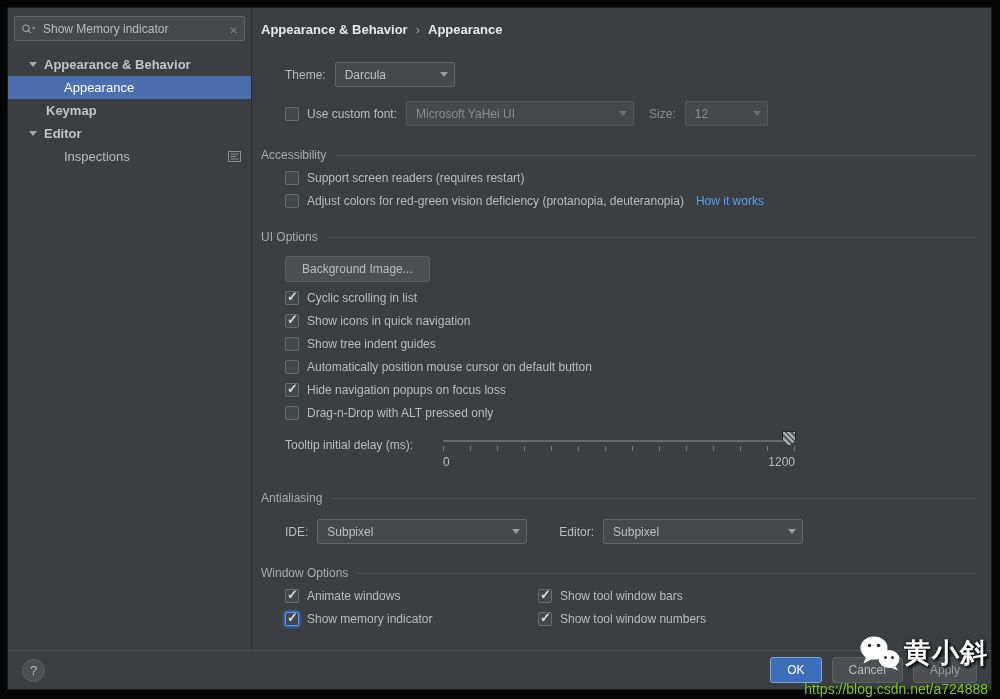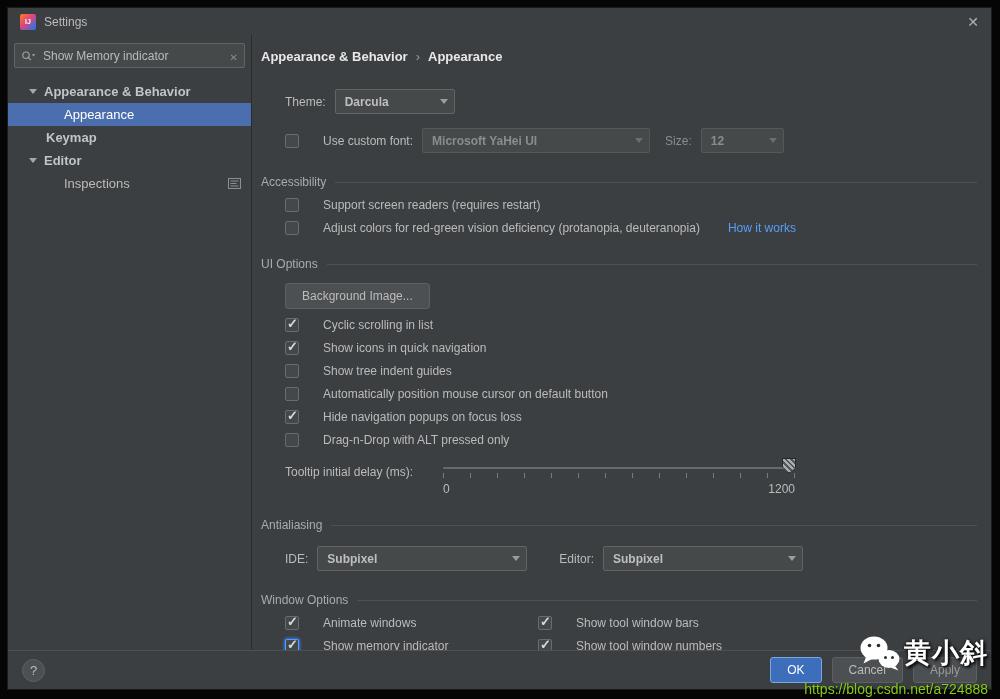--- a/index.html
+++ b/index.html
@@ -45,34 +45,34 @@
 
   .indent { margin-left:24px; }
 
   .frow { display:flex; align-items:center; gap:9px; }
   .theme-row { margin-top:25px; }
   .font-row { margin-top:14px; }
 
   
   .combo { height:25px; background:#45494a; border:1px solid #646464; border-radius:2px;
            display:flex; align-items:center; padding:0 0 0 9px; color:#bfbfbf; font-size:12px; cursor:pointer; }
-  .combo-val { flex:1; overflow:hidden; white-space:nowrap;font-weight:bold; }
+  .combo-val { flex:1; overflow:hidden; white-space:nowrap; }
   .combo-arrow { width:20px; align-self:stretch; display:flex; align-items:center; justify-content:center; }
   .combo-arrow::before { content:""; width:0; height:0; border-left:4px solid transparent; border-right:4px solid transparent;
                          border-top:5px solid #9a9da0; }
   .combo.dis { color:#8a8d90; border-color:#555859; cursor:default; }
   .combo.dis .combo-arrow::before { border-top-color:#6b6e70; }
   .w120 { width:120px; } .w228 { width:228px; } .w78 { width:83px; } .w210 { width:210px; } .w200 { width:200px; }
 
   
   .section-h { display:flex; align-items:center; gap:9px; color:#a9abad; margin-top:22px;text-align:right; }
   .section-h .hline { flex:1; height:1px; background:#515151; }
 
   
-  .cbrow { display:flex; align-items:center; gap:24px; margin-top:9px; cursor:pointer; }
+  .cbrow { display:flex; align-items:center; gap:8px; margin-top:9px; cursor:pointer; }
   .cb { width:14px; height:14px; flex:0 0 14px; background:#43494a; border:1px solid #6b6b6b; border-radius:2px;
         position:relative; }
   .cb.on::after { content:"\2713"; position:absolute; left:1px; top:-3px; color:#d6d9da; font-size:13px; font-weight:bold; }
   .cb.focus { border-color:#4c9fff; box-shadow:0 0 3px 1px rgba(62,128,255,.85); }
   .cbl { color:#bbbbbb; }
 
   .link { color:#589df6; cursor:pointer; margin-left:4px; }
 
   
   .btn { height:26px; padding:0 16px; background:#4c5052; border:1px solid #5e6060; border-radius:3px;
@@ -110,25 +110,20 @@
   .wm-name { font-size:27px; font-weight:bold; color:#ffffff;
              text-shadow:0 0 3px #000, 2px 2px 3px rgba(0,0,0,.9); letter-spacing:1px; }
   .wm-url { font-size:14px; color:#84cc16; text-shadow:1px 1px 2px #000; margin-top:10px; }
 </style>
 </head>
 <body>
 
 <div class="screen">
   <div class="dialog">
 
-    <div class="titlebar">
-      <div class="ij-logo">IJ</div>
-      <span class="title">Settings</span>
-      <span class="close">✕</span>
-    </div>
 
     <div class="dialog-body">
 
       <div class="sidebar">
         <div class="search">
           <svg width="15" height="12" viewBox="0 0 15 12">
             <circle cx="5" cy="5.2" r="3.2" fill="none" stroke="#9da0a3" stroke-width="1.2"></circle>
             <line x1="7.4" y1="7.6" x2="10" y2="10.2" stroke="#9da0a3" stroke-width="1.2"></line>
             <path d="M10.8 4.2 l3.6 0 l-1.8 2.4 z" fill="#9da0a3"></path>
           </svg>

